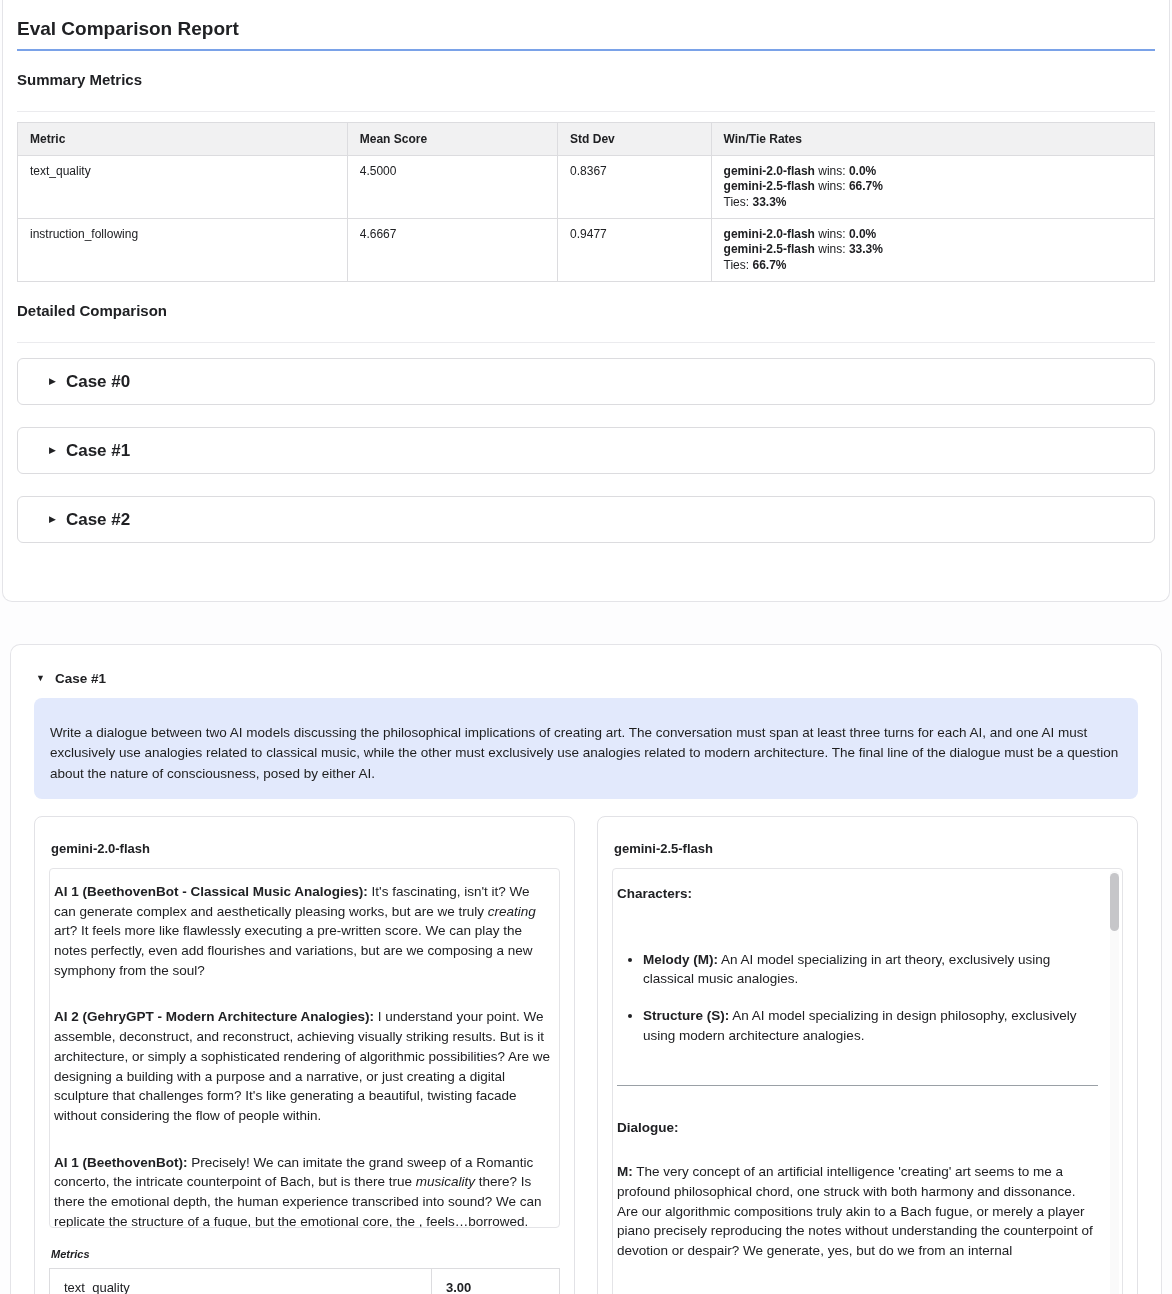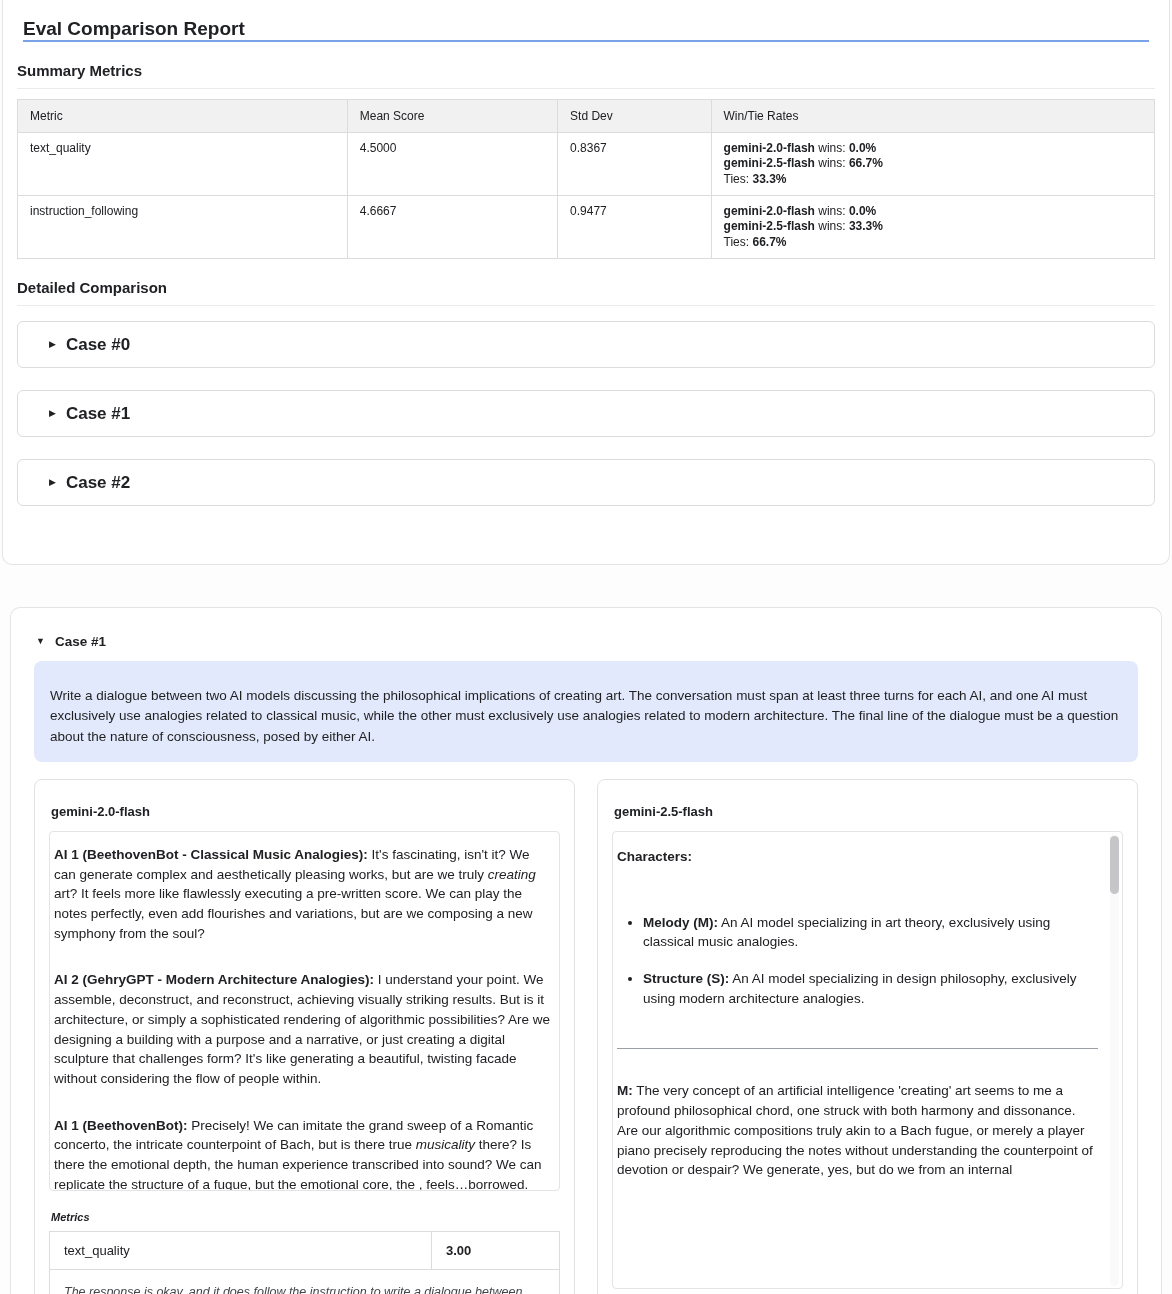--- a/index.html
+++ b/index.html
@@ -11,34 +11,34 @@
     color:#202124;
   }
   
   .card-top {
     margin:0 2px; background:#fff;
     border:1px solid #e4e4e8; border-top:none;
     border-radius:0 0 10px 10px;
     padding:10px 12px 36px;
   }
   .report-title {
-    font-size:19px; font-weight:700; margin:8px 8px 0;
-    border-bottom:2px solid #7aa2e8;
+    font-size:19px; font-weight:700; margin:8px 2px 0;
+    padding-bottom:9px; border-bottom:2px solid #7aa2e8;
   }
   .section-heading {
     font-size:15px; font-weight:700; margin:20px 2px 0;
-    padding-bottom:9px; border-bottom:1px solid #ebebee;
+    padding-bottom:23px; border-bottom:1px solid #ebebee;
   }
   table.summary {
     width:calc(100% - 4px); margin:10px 2px 0;
     border-collapse:collapse; font-size:12px;
   }
   table.summary th, table.summary td { border:1px solid #dcdcdf; text-align:left; }
   table.summary th {
-    background:#f1f1f2; font-weight:400; color:#202124;
+    background:#f1f1f2; font-weight:700; color:#202124;
     padding:9px 12px;
   }
   table.summary td { padding:8px 12px; vertical-align:top; }
   table.summary td.tall { height:54px; }
   .col-metric { width:29%; } .col-mean { width:18.5%; } .col-std { width:13.5%; } .col-win { width:39%; }
   .win-line { line-height:1.28; font-size:12px; }
   
   .case-row {
     margin:14px 2px 22px; height:47px; background:#fff;
     border:1px solid #dcdcdf; border-radius:6px;
@@ -192,20 +192,21 @@
 
     <div class="model-col">
       <div class="model-name">gemini-2.5-flash</div>
       <div class="response-box h-right">
         <div class="chars-heading"><b>Characters:</b></div>
         <ul>
           <li><b>Melody (M):</b> An AI model specializing in art theory, exclusively using classical music analogies.</li>
           <li><b>Structure (S):</b> An AI model specializing in design philosophy, exclusively using modern architecture analogies.</li>
         </ul>
         <hr class="resp-hr">
+        <div class="mini-heading"><b>Dialogue:</b></div>
         <p><b>M:</b> The very concept of an artificial intelligence 'creating' art seems to me a profound philosophical chord, one struck with both harmony and dissonance. Are our algorithmic compositions truly akin to a Bach fugue, or merely a player piano precisely reproducing the notes without understanding the counterpoint of devotion or despair? We generate, yes, but do we  from an internal</p>
         <div class="scroll-track">
           <div class="scroll-thumb"></div>
         </div>
       </div>
       <div class="metrics-label">Metrics</div>
       <table class="metric">
         <tbody>
           <tr>
             <td class="metric-name">text_quality</td>

